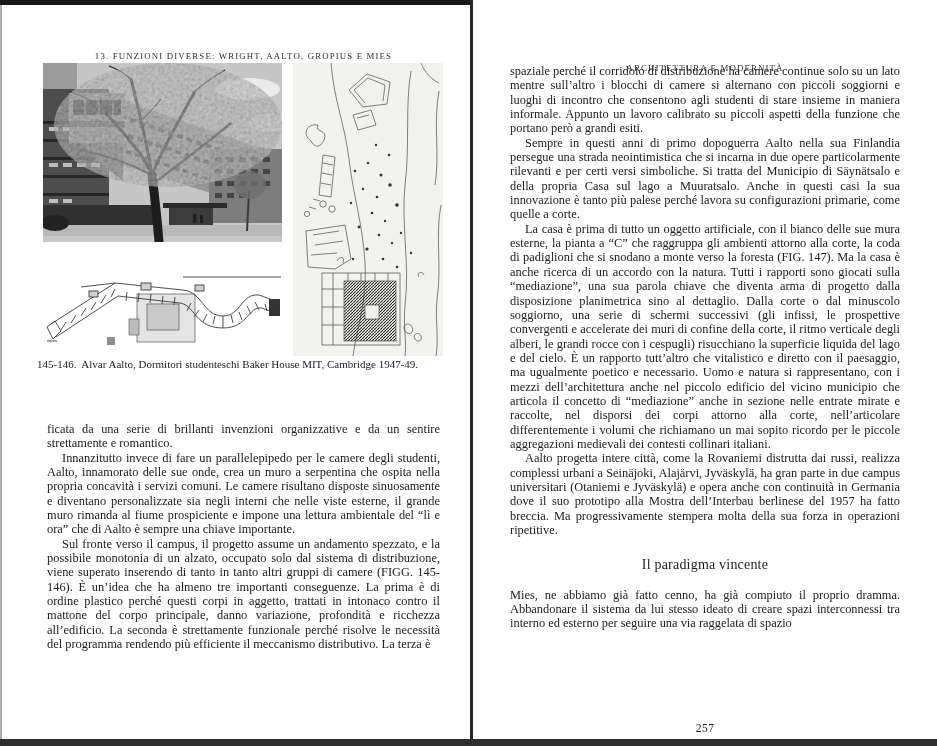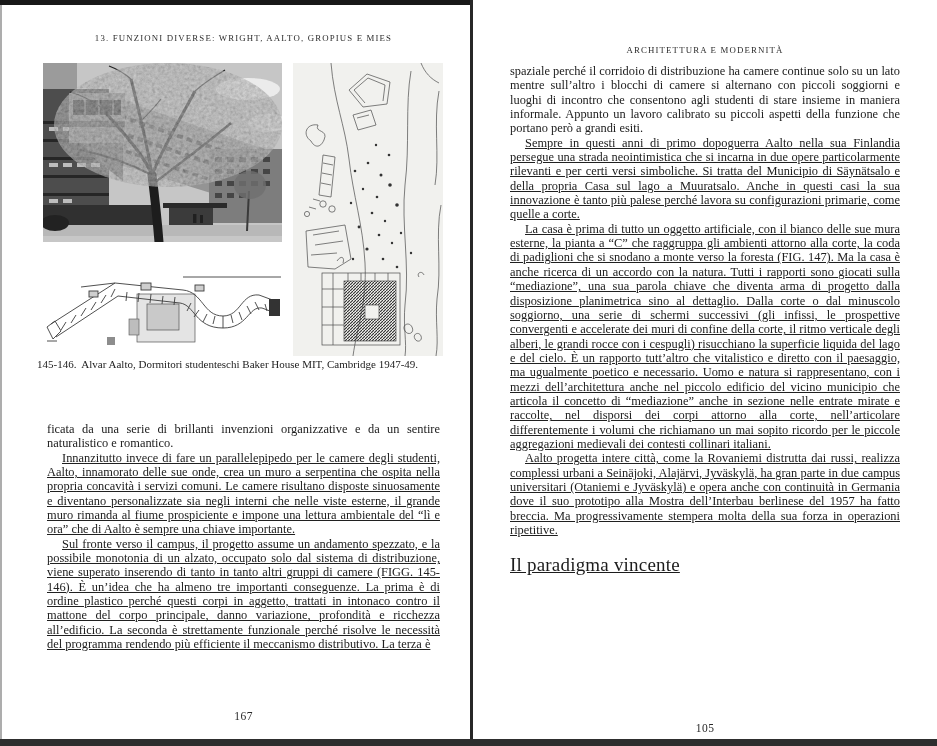--- a/index.html
+++ b/index.html
@@ -8,36 +8,36 @@
     font-family:"Liberation Serif", serif;color:#1e1e1e;
   }
   .edge-left{position:absolute;left:0;top:0;width:2px;height:746px;background:#adadad;}
   .bar-top{position:absolute;left:0;top:0;width:471px;height:5px;background:#181818;}
   .spine{position:absolute;left:470px;top:0;width:3px;height:746px;background:#272727;}
   .bar-bottom{position:absolute;left:0;top:739px;width:937px;height:7px;background:#2e2e2e;}
   .page{position:absolute;top:0;height:746px;}
   .page-left{left:0;width:471px;}
   .page-right{left:473px;width:464px;margin-top:12px;}
   .running-head{
-    position:absolute;top:33px;font-size:8.8px;letter-spacing:1.15px;color:#2c2c2c;
+    position:absolute;top:51px;font-size:8.8px;letter-spacing:1.15px;color:#2c2c2c;
     text-align:center;white-space:nowrap;font-variant:small-caps;
   }
   .page-left .running-head{left:47px;width:393px;}
   .page-right .running-head{left:37px;width:390px;}
   .bodytext{
     position:absolute;text-align:justify;font-size:12.4px;line-height:14.35px;
     hyphens:auto;-webkit-hyphens:auto;color:#202020;
   }
   .page-left .bodytext{left:47px;top:422px;width:393px;}
   .page-right .bodytext{left:37px;top:52px;width:390px;}
   .bodytext p{margin:0;padding:0;}
-  .bodytext p.ind{text-indent:15px;text-decoration:underline;}
+  .bodytext p.ind{text-indent:15px;}
   .section-heading{
-    font-weight:normal;font-size:19px;letter-spacing:.2px;text-align:left;
-    margin:21px 0 15px 0;text-indent:0;color:#1c1c1c;text-decoration:underline;
+    font-weight:normal;font-size:14px;letter-spacing:.2px;text-align:center;
+    margin:21px 0 15px 0;text-indent:0;color:#1c1c1c;
   }
   .captions{
     position:absolute;left:37px;top:358px;width:397px;
     font-size:11px;line-height:13.8px;text-align:left;color:#222;
   }
   .captions p{margin:0;}
   .pagenum{position:absolute;top:710px;font-size:11.5px;letter-spacing:.5px;text-align:center;color:#272727;}
   .page-left .pagenum{left:47px;width:393px;}
   .page-right .pagenum{left:37px;width:390px;}
   .fig{position:absolute;}
@@ -266,34 +266,34 @@
         <rect x="224" y="38" width="11" height="17" fill="#333333"></rect>
         <rect x="62" y="76" width="8" height="8" fill="#8d8d8d"></rect>
       </svg>
     </div>
 
     <div class="captions">
       <p class="caption">145-146.&nbsp; Alvar Aalto, Dormitori studenteschi Baker House MIT, Cambridge 1947-49.</p>
     </div>
 
     <div class="bodytext">
-      <p>ficata da una serie di brillanti invenzioni organizzative e da un sentire naturalistico e romantico.</p>
+      <p>ficata da una serie di brillanti invenzioni organizzative e da un sentire strettamente e romantico.</p>
       <p class="ind">Innanzitutto invece di fare un parallelepipedo per le camere degli studenti, Aalto, innamorato delle sue onde, crea un muro a serpentina che ospita nella propria concavità i servizi comuni. Le camere risultano disposte sinuosamente e diventano personalizzate sia negli interni che nelle viste esterne, il grande muro rimanda al fiume prospiciente e impone una lettura ambientale del “lì e ora” che di Aalto è sempre una chiave importante.</p>
       <p class="ind">Sul fronte verso il campus, il progetto assume un andamento spezzato, e la possibile monotonia di un alzato, occupato solo dal sistema di distribuzione, viene superato inserendo di tanto in tanto altri gruppi di camere (FIGG. 145-146). È un’idea che ha almeno tre importanti conseguenze. La prima è di ordine plastico perché questi corpi in aggetto, trattati in intonaco contro il mattone del corpo principale, danno variazione, profondità e ricchezza all’edificio. La seconda è strettamente funzionale perché risolve le necessità del programma rendendo più efficiente il meccanismo distributivo. La terza è</p>
     </div>
 
-    <div class="pagenum">167</div>
   </div>
 
   <div class="page page-right">
     <div class="running-head">ARCHITETTURA E MODERNITÀ</div>
 
     <div class="bodytext">
       <p>spaziale perché il corridoio di distribuzione ha camere continue solo su un lato mentre sull’altro i blocchi di camere si alternano con piccoli soggiorni e luoghi di incontro che consentono agli studenti di stare insieme in maniera informale. Appunto un lavoro calibrato su piccoli aspetti della funzione che portano però a grandi esiti.</p>
       <p class="ind">Sempre in questi anni di primo dopoguerra Aalto nella sua Finlandia persegue una strada neointimistica che si incarna in due opere particolarmente rilevanti e per certi versi simboliche. Si tratta del Municipio di Säynätsalo e della propria Casa sul lago a Muuratsalo. Anche in questi casi la sua innovazione è tanto più palese perché lavora su configurazioni primarie, come quelle a corte.</p>
       <p class="ind">La casa è prima di tutto un oggetto artificiale, con il bianco delle sue mura esterne, la pianta a “C” che raggruppa gli ambienti attorno alla corte, la coda di padiglioni che si snodano a monte verso la foresta (FIG. 147). Ma la casa è anche ricerca di un accordo con la natura. Tutti i rapporti sono giocati sulla “mediazione”, una sua parola chiave che diventa arma di progetto dalla disposizione planimetrica sino al dettaglio. Dalla corte o dal minuscolo soggiorno, una serie di schermi successivi (gli infissi, le prospettive convergenti e accelerate dei muri di confine della corte, il ritmo verticale degli alberi, le grandi rocce con i cespugli) risucchiano la superficie liquida del lago e del cielo. È un rapporto tutt’altro che vitalistico e diretto con il paesaggio, ma ugualmente poetico e necessario. Uomo e natura si rappresentano, con i mezzi dell’architettura anche nel piccolo edificio del vicino municipio che articola il concetto di “mediazione” anche in sezione nelle entrate mirate e raccolte, nel disporsi dei corpi attorno alla corte, nell’articolare differentemente i volumi che richiamano un mai sopito ricordo per le piccole aggregazioni medievali dei contesti collinari italiani.</p>
       <p class="ind">Aalto progetta intere città, come la Rovaniemi distrutta dai russi, realizza complessi urbani a Seinäjoki, Alajärvi, Jyväskylä, ha gran parte in due campus universitari (Otaniemi e Jyväskylä) e opera anche con continuità in Germania dove il suo prototipo alla Mostra dell’Interbau berlinese del 1957 ha fatto breccia. Ma progressivamente stempera molta della sua forza in operazioni ripetitive.</p>
       <h2 class="section-heading">Il paradigma vincente</h2>
-    </div>
-
-    <div class="pagenum">105</div>
+      <p>Mies, ne abbiamo già fatto cenno, ha già compiuto il proprio dramma. Abbandonare il sistema da lui stesso ideato di creare spazi interconnessi tra interno ed esterno per seguire una via raggelata di spazio</p>
+    </div>
+
+    <div class="pagenum">257</div>
   </div>
 </div>
 
 </body></html>

